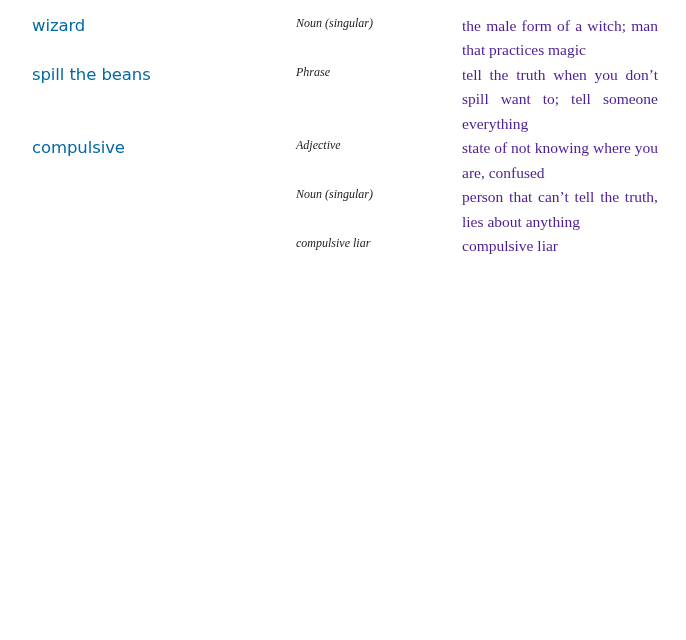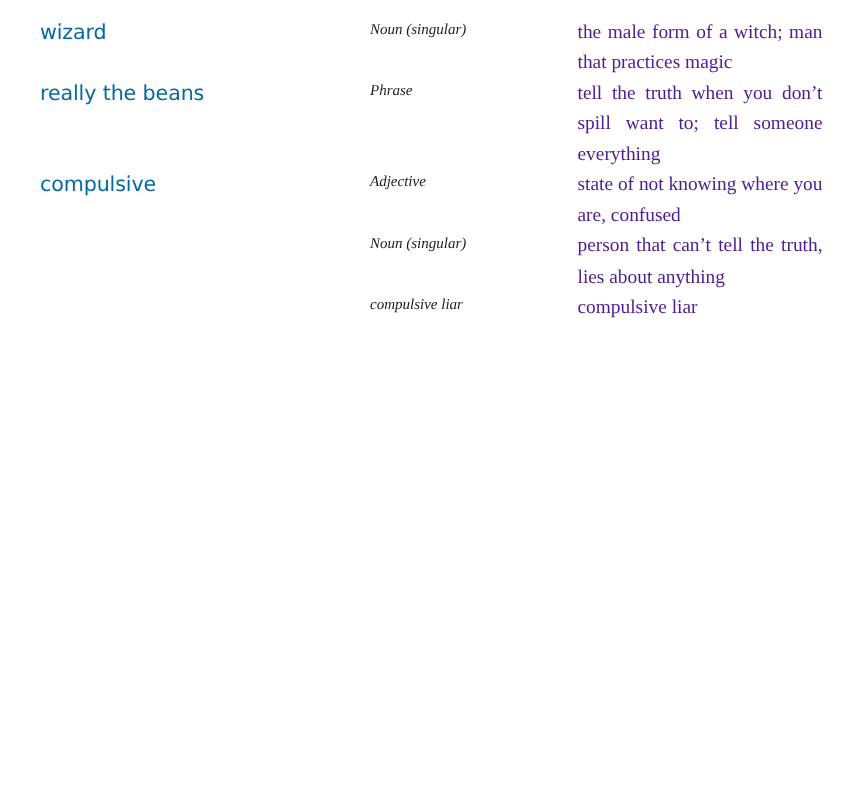--- a/index.html
+++ b/index.html
@@ -82,21 +82,21 @@
       <col class="c-pos">
       <col class="c-def">
     </colgroup>
     <tbody>
       <tr>
         <td class="term">wizard</td>
         <td class="pos just">Noun (sin­gular)</td>
         <td class="def just">the male form of a witch; man that practices magic</td>
       </tr>
       <tr>
-        <td class="term">really the beans</td>
+        <td class="term">spill the beans</td>
         <td class="pos">Phrase</td>
         <td class="def just">tell the truth when you don’t spill want to; tell someone everything</td>
       </tr>
       <tr>
         <td class="term">compulsive</td>
         <td class="pos">Adjective</td>
         <td class="def just">state of not knowing where you are, confused</td>
       </tr>
       <tr>
         <td class="term"></td>

